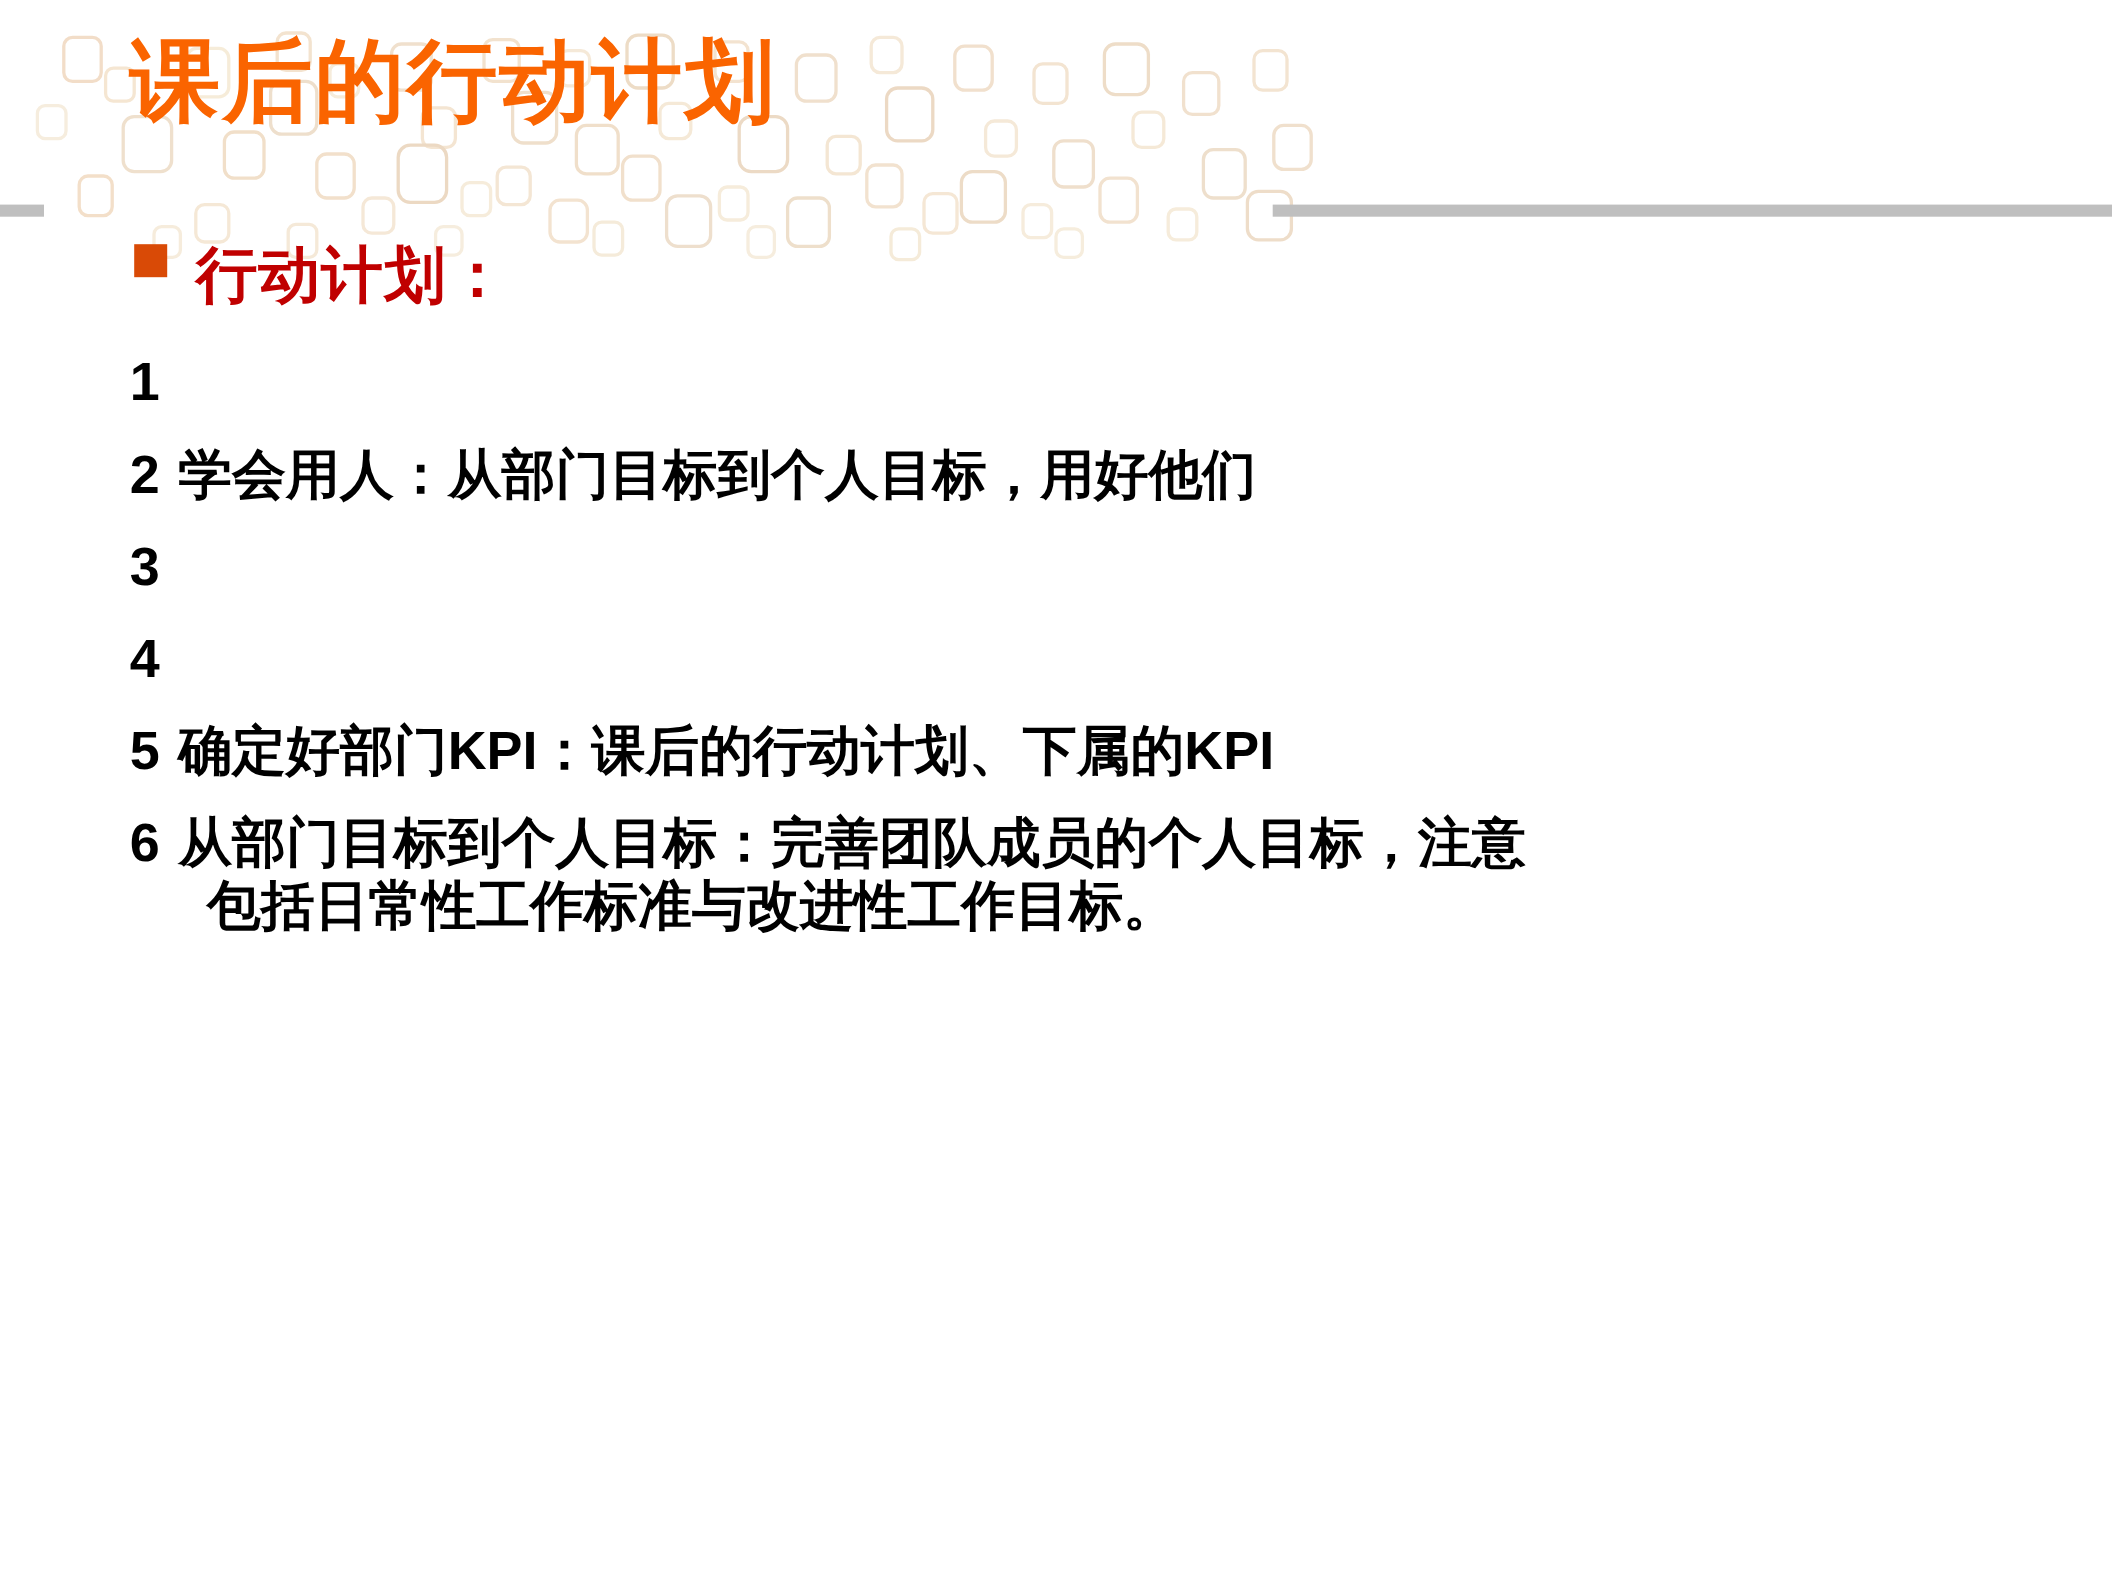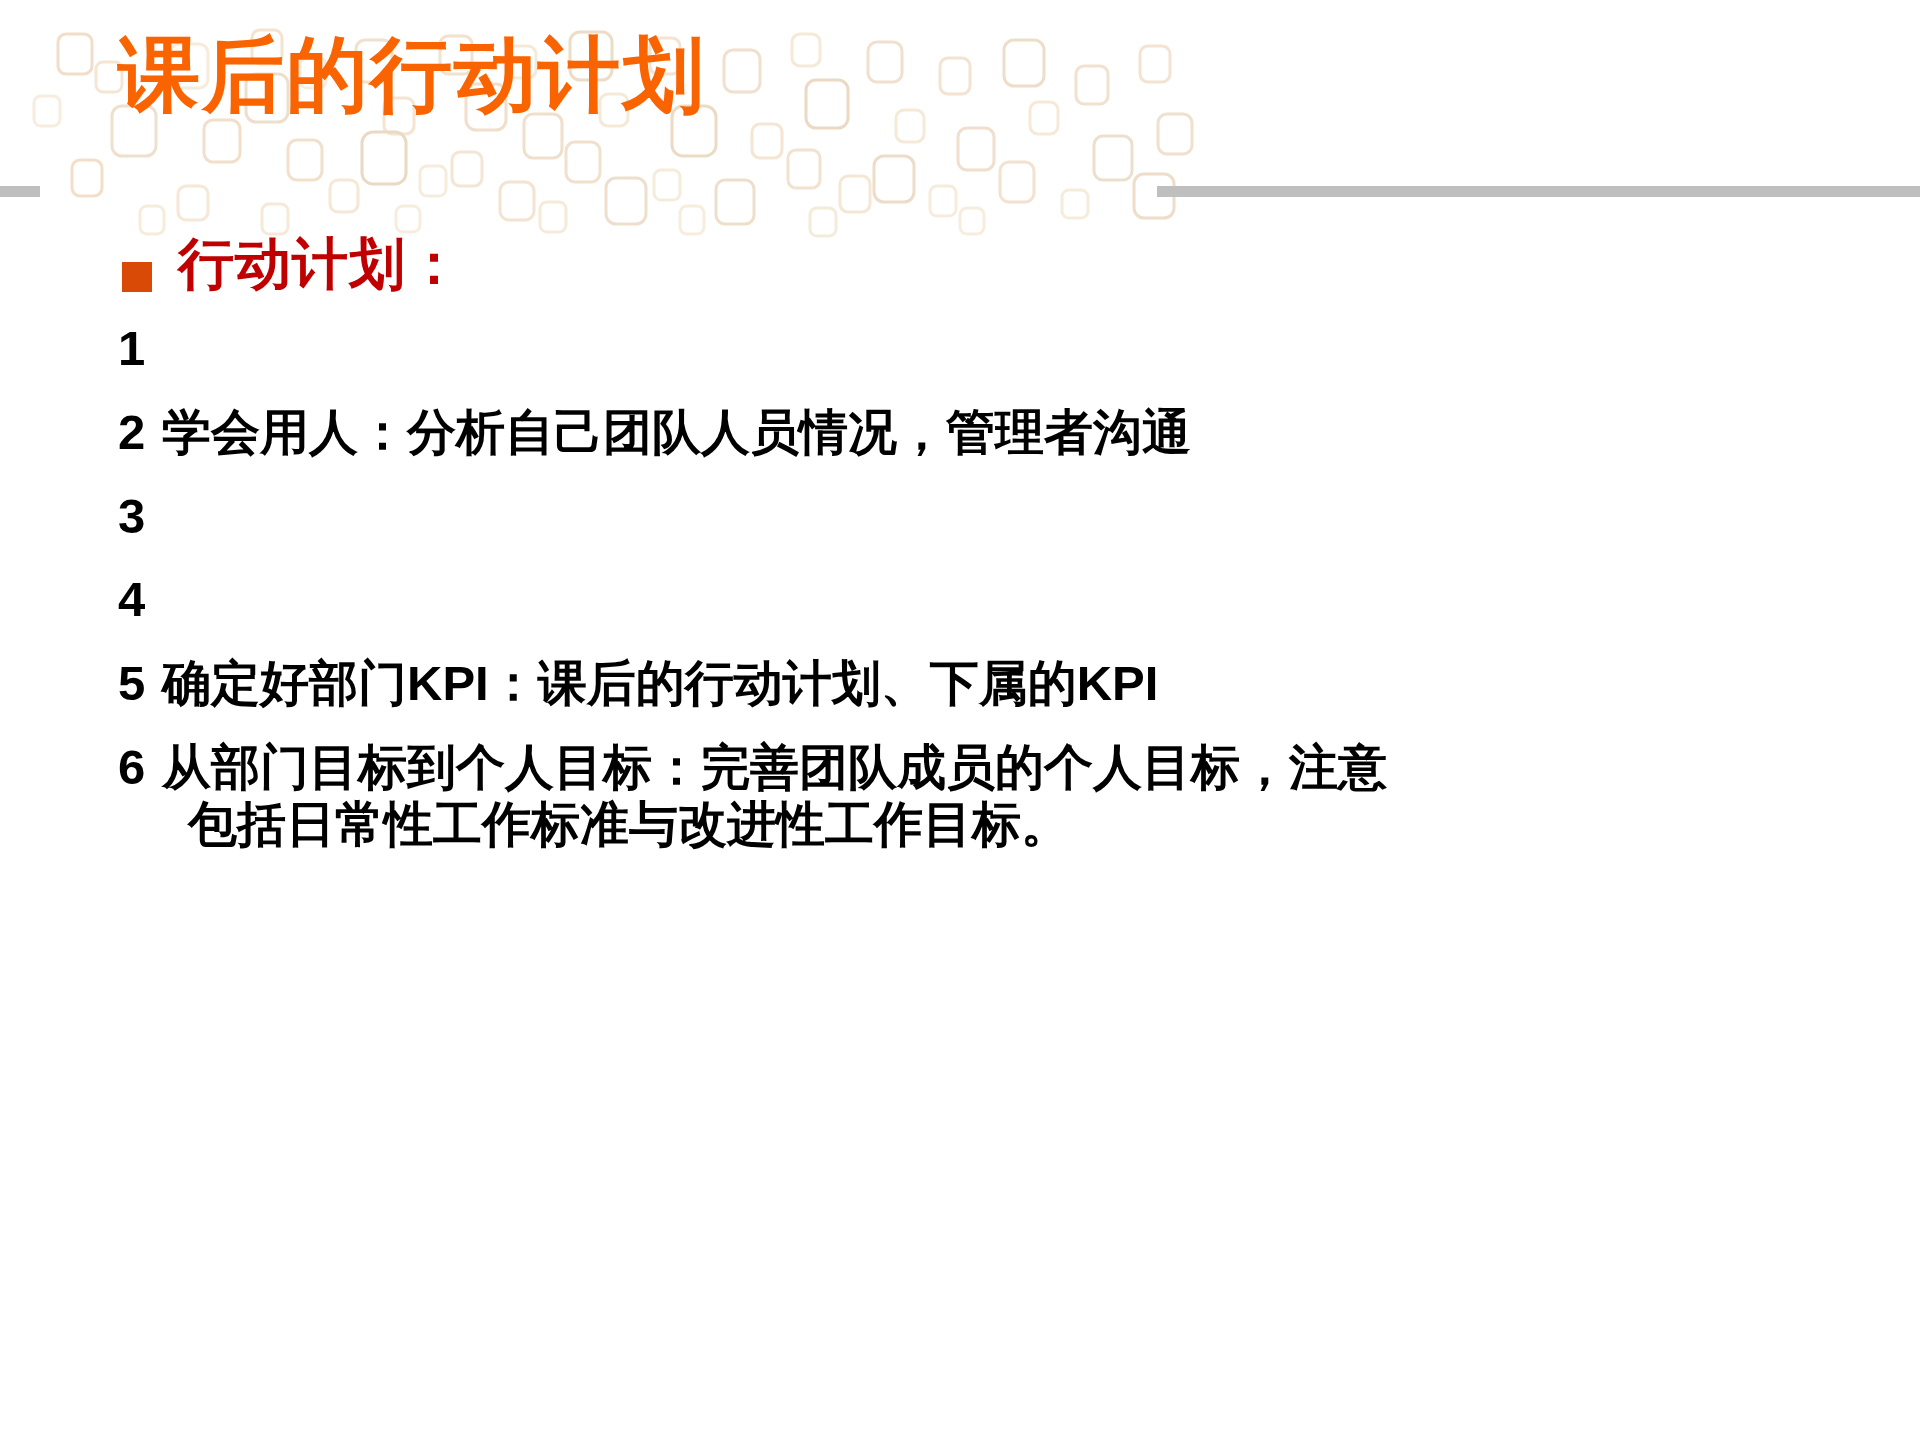--- a/index.html
+++ b/index.html
@@ -63,21 +63,21 @@
   
   .body-area {
     position: absolute;
     left: 0;
     top: 200px;
     width: 1920px;
   }
 
   .heading-row {
     display: flex;
-    align-items: flex-end;
+    align-items: flex-start;
     margin-left: 122px;
     margin-top: 22px;
     height: 70px;
   }
   .heading-bullet {
     width: 30px;
     height: 30px;
     flex: 0 0 auto;
     margin-right: 26px;
   }
@@ -212,21 +212,21 @@
     </div>
 
     <ol class="list" style="list-style:none;padding:0;">
 
       <li class="list-item">
         <span class="item-num">1</span>
       </li>
 
       <li class="list-item">
         <span class="item-num">2</span>
-        <span class="item-text">学会用人：分析自己团队人员情况，管理者沟通</span>
+        <span class="item-text">学会用人：从部门目标到个人目标，用好他们</span>
       </li>
 
       <li class="list-item">
         <span class="item-num">3</span>
       </li>
 
       <li class="list-item">
         <span class="item-num">4</span>
       </li>
 

